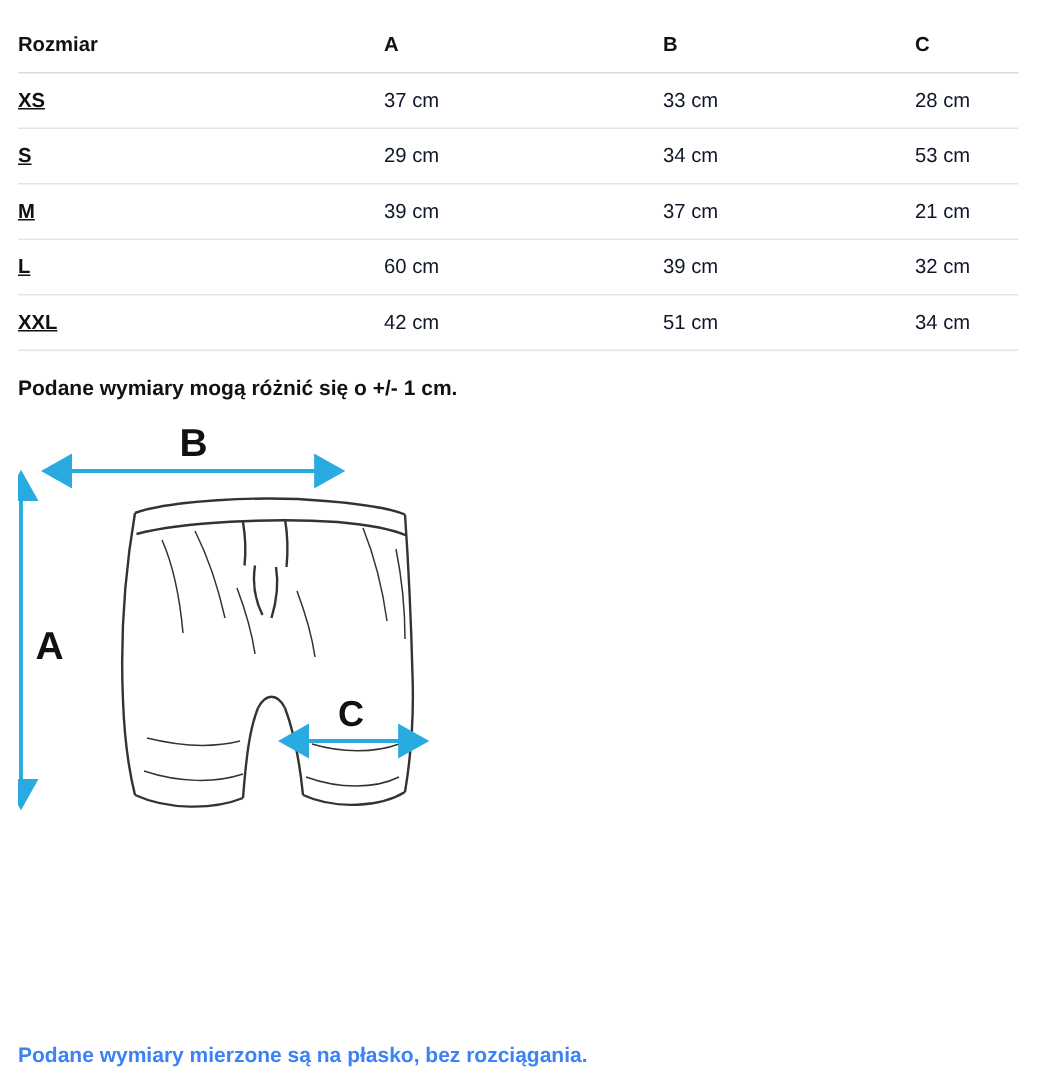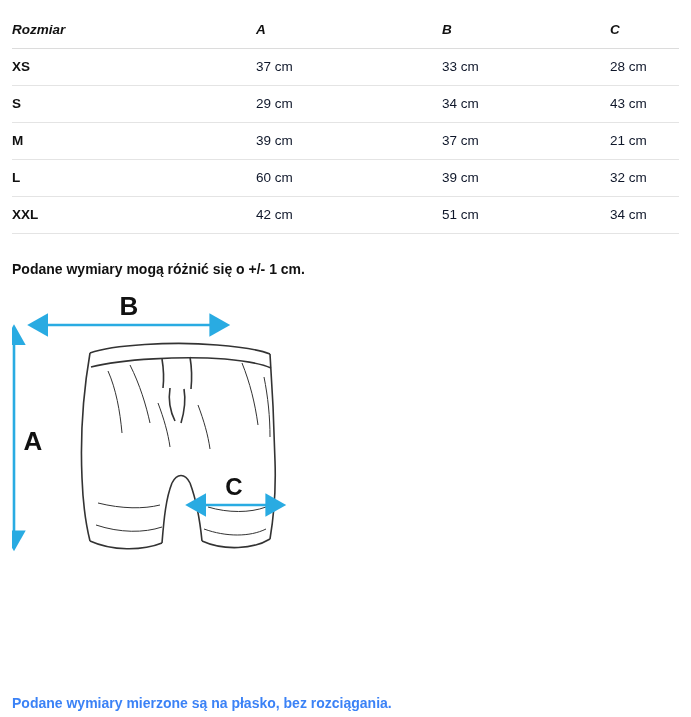--- a/index.html
+++ b/index.html
@@ -32,39 +32,39 @@
     text-align: left;
     padding: 10px 0 11px 0;
     border-bottom: 1px solid #e4e4e4;
     font-size: 13.5px;
     vertical-align: middle;
   }
   table.size-table th {
     font-weight: bold;
     color: #111111;
     border-bottom: 1px solid #dcdcdc;
-    font-style: italic;
   }
   table.size-table td.size-label {
     font-weight: bold;
     color: #111111;
+    text-decoration: underline;
   }
   table.size-table td.measure {
     color: #0f172a;
   }
   .col-0 { width: 244px; }
   .col-1 { width: 186px; }
   .col-2 { width: 168px; }
   .col-3 { width: auto; }
 
   .note {
     font-size: 14px;
     font-weight: bold;
     color: #111111;
-    margin-top: 27px;
+    margin-top: 16px;
   }
   .note-bottom {
     position: absolute;
     left: 12px;
     bottom: 18px;
     font-size: 14px;
     font-weight: bold;
     color: #3b82f6;
   }
   .diagram-wrap {
@@ -105,21 +105,21 @@
       <tr>
         <td class="size-label">XS</td>
         <td class="measure">37 cm</td>
         <td class="measure">33 cm</td>
         <td class="measure">28 cm</td>
       </tr>
       <tr>
         <td class="size-label">S</td>
         <td class="measure">29 cm</td>
         <td class="measure">34 cm</td>
-        <td class="measure">43 cm</td>
+        <td class="measure">53 cm</td>
       </tr>
       <tr>
         <td class="size-label">M</td>
         <td class="measure">39 cm</td>
         <td class="measure">37 cm</td>
         <td class="measure">21 cm</td>
       </tr>
       <tr>
         <td class="size-label">L</td>
         <td class="measure">60 cm</td>

